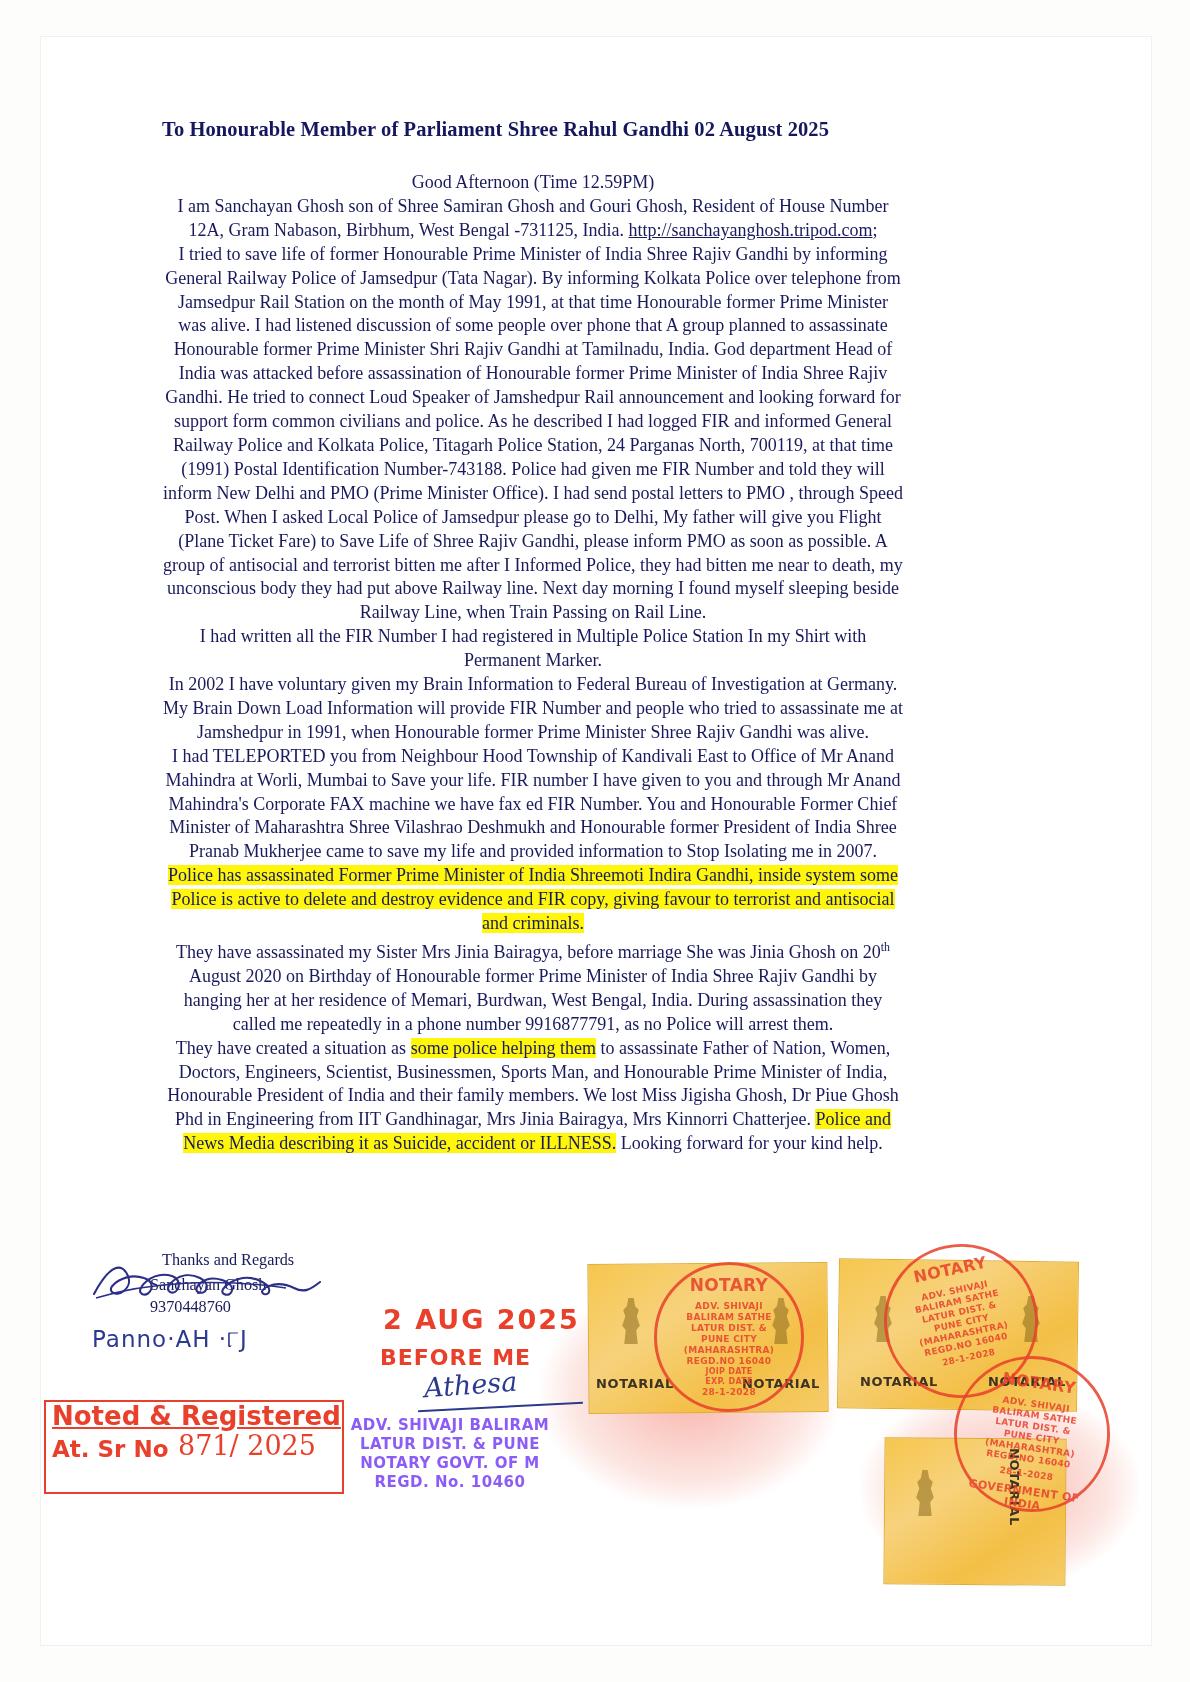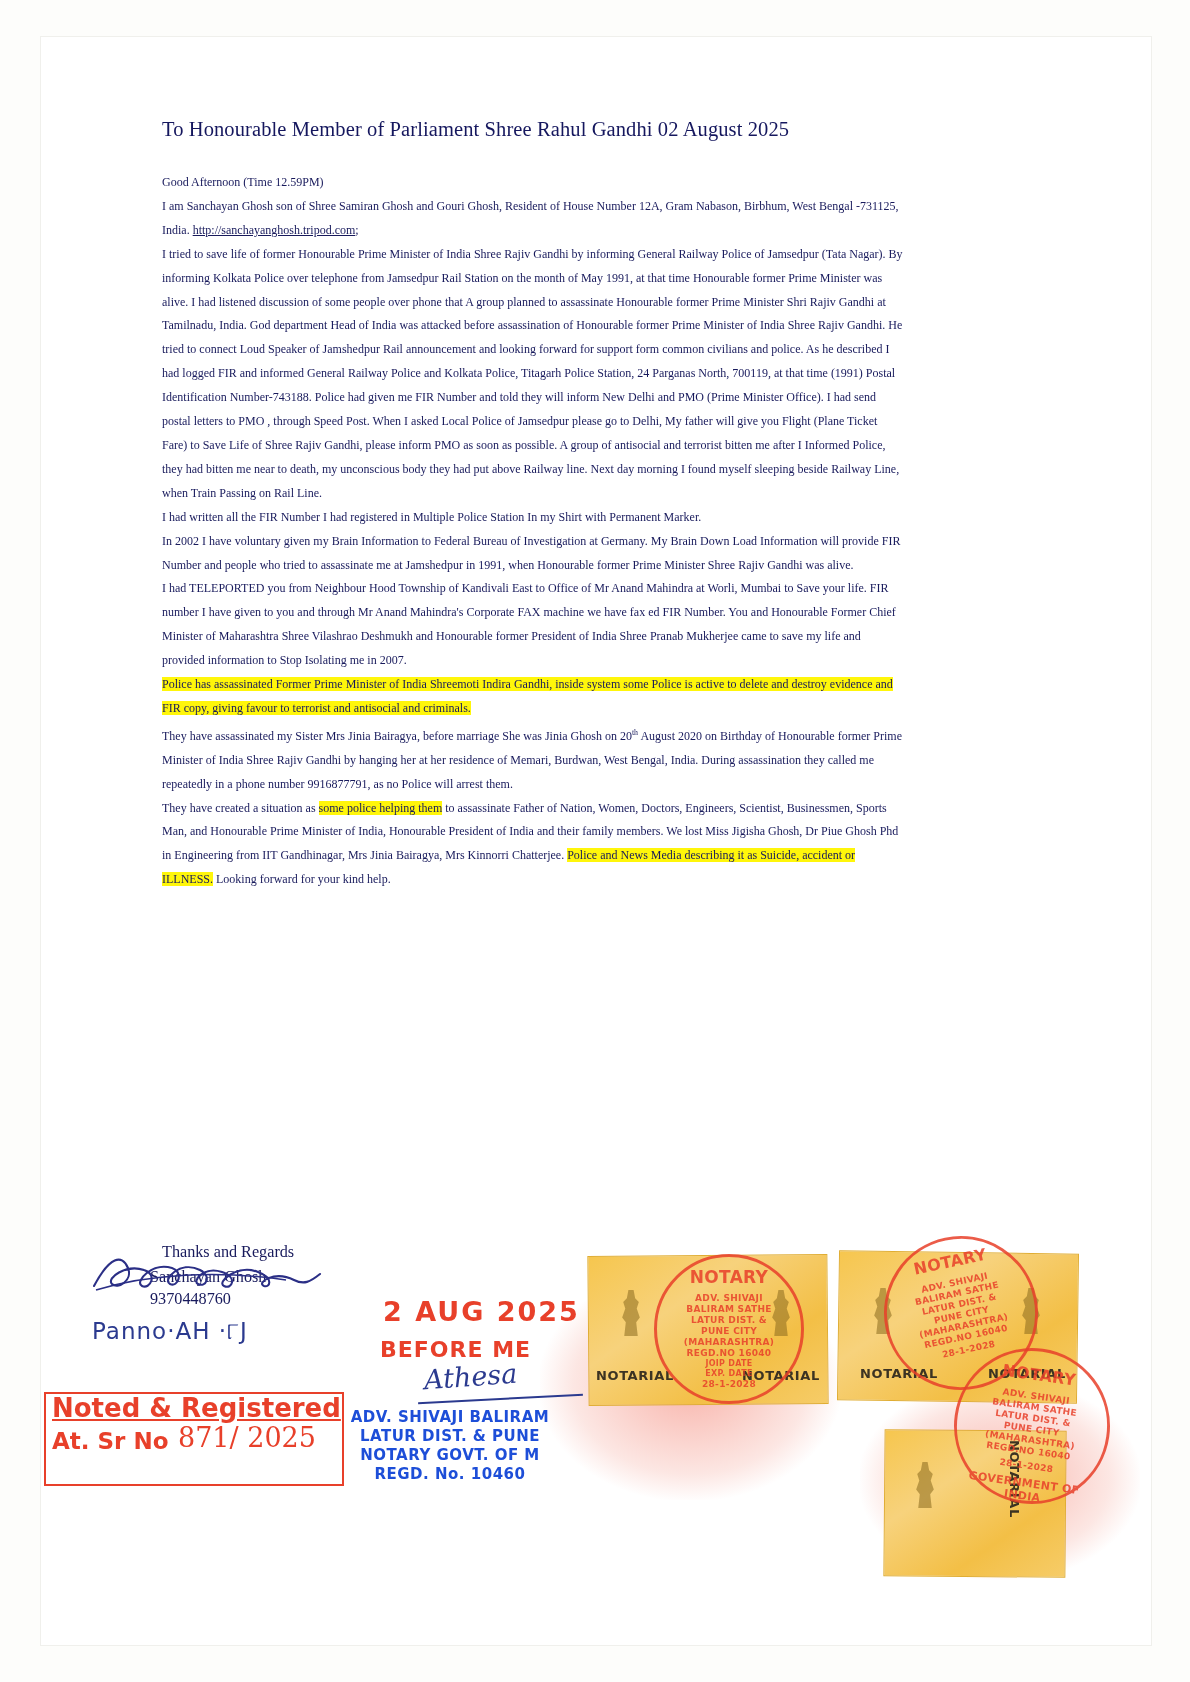--- a/index.html
+++ b/index.html
@@ -27,51 +27,51 @@
     box-shadow: 0 0 0 1px #f0f0ec inset;
   }
   .content {
     position: absolute;
     left: 162px;
     top: 118px;
     width: 742px;
   }
   .doc-title {
     font-size: 20.5px;
-    font-weight: normal;
+    font-weight: bold;
     color: #15175e;
     letter-spacing: 0.1px;
     margin-bottom: 30px;
     white-space: nowrap;
   }
   .body-text {
-    font-size: 12px;
+    font-size: 18px;
     line-height: 23.9px;
     color: #181a5c;
-    text-align: left;
+    text-align: center;
   }
   .body-text p {
     margin: 0;
   }
   .link {
     color: #181a5c;
     text-decoration: underline;
   }
   .hl {
     background: #fff60a;
   }
   sup {
     font-size: 0.66em;
     vertical-align: super;
   }
 
   
   .overlay {
     position: absolute;
-    left: 0; top: 0;
+    left: 0; top: 8px;
     width: 1190px; height: 1190px;
     pointer-events: none;
   }
   .sig {
     position: absolute;
     left: 88px;
     top: 1246px;
     width: 250px;
     height: 54px;
   }
@@ -144,21 +144,21 @@
     top: 1398px;
     width: 165px;
     height: 0;
     border-bottom: 2px solid #2b3a8f;
     transform: rotate(-3deg);
   }
   .notary-block {
     position: absolute;
     left: 340px;
     top: 1408px;
-    color: #1d4ed8;
+    color: #8b5cf6;
     font-family: "DejaVu Sans", sans-serif;
     font-weight: bold;
     font-size: 15px;
     line-height: 19px;
     letter-spacing: 0.5px;
     text-align: center;
     width: 220px;
   }
   .noted-box {
     position: absolute;

